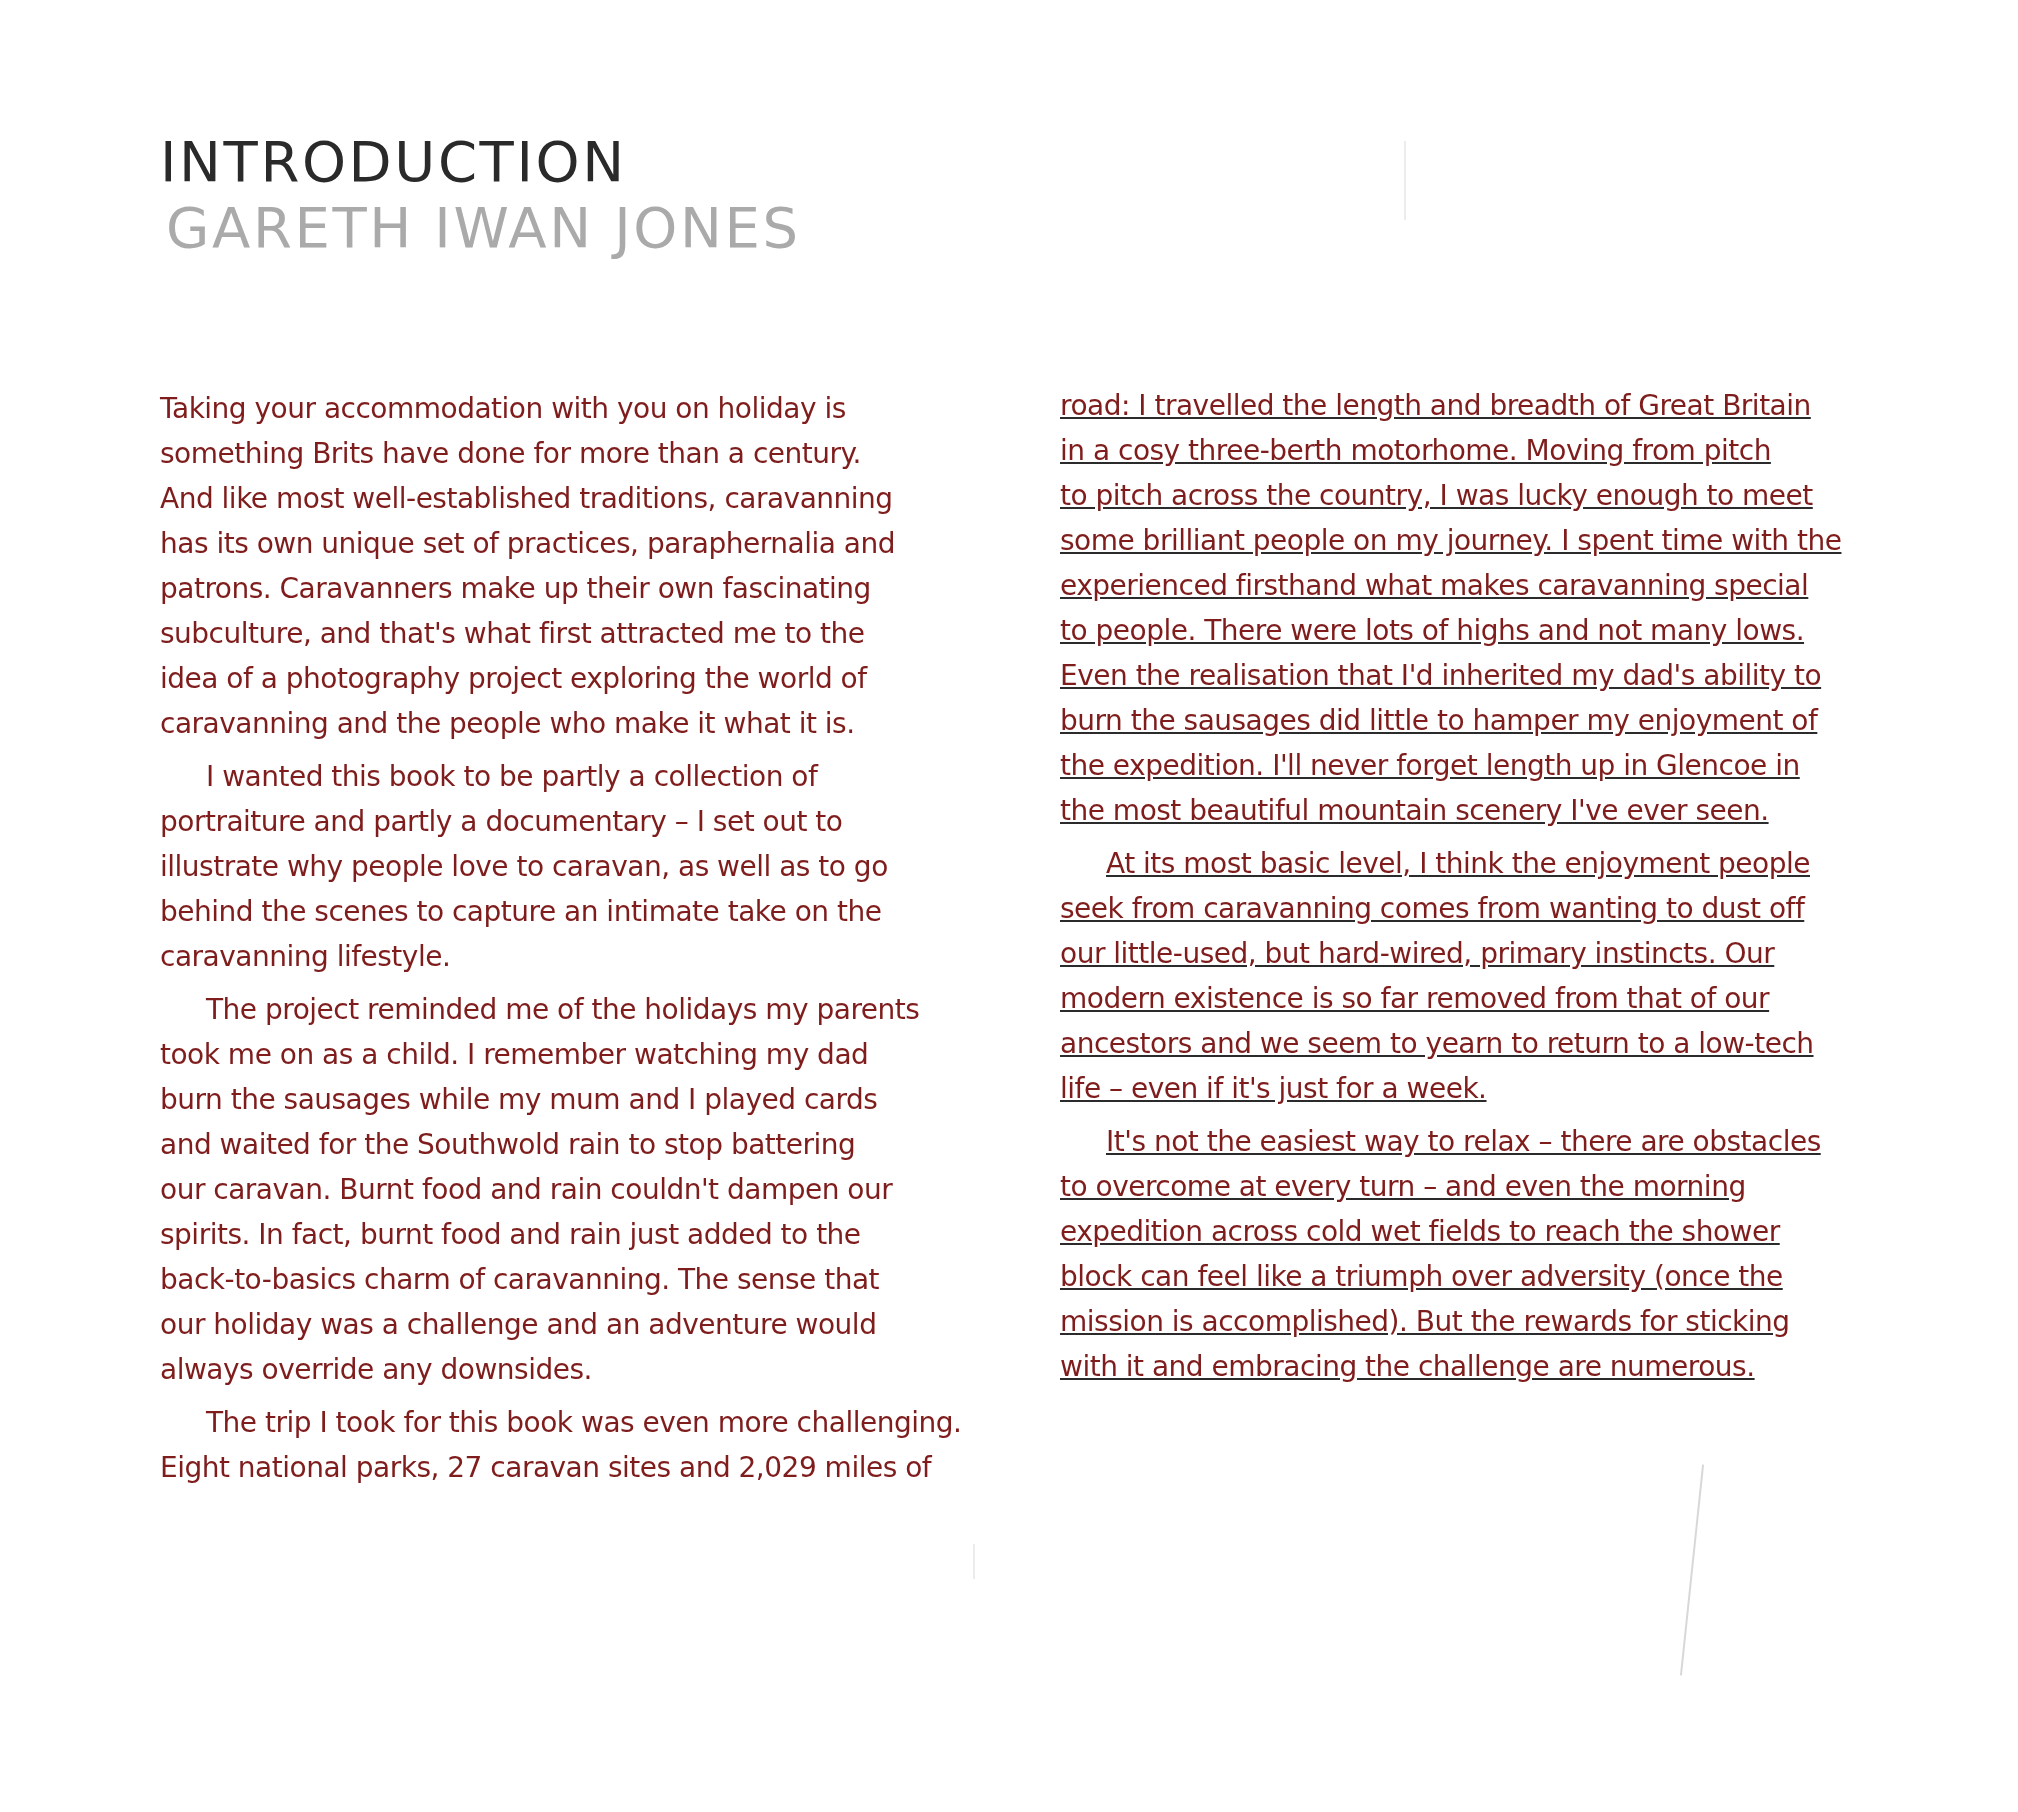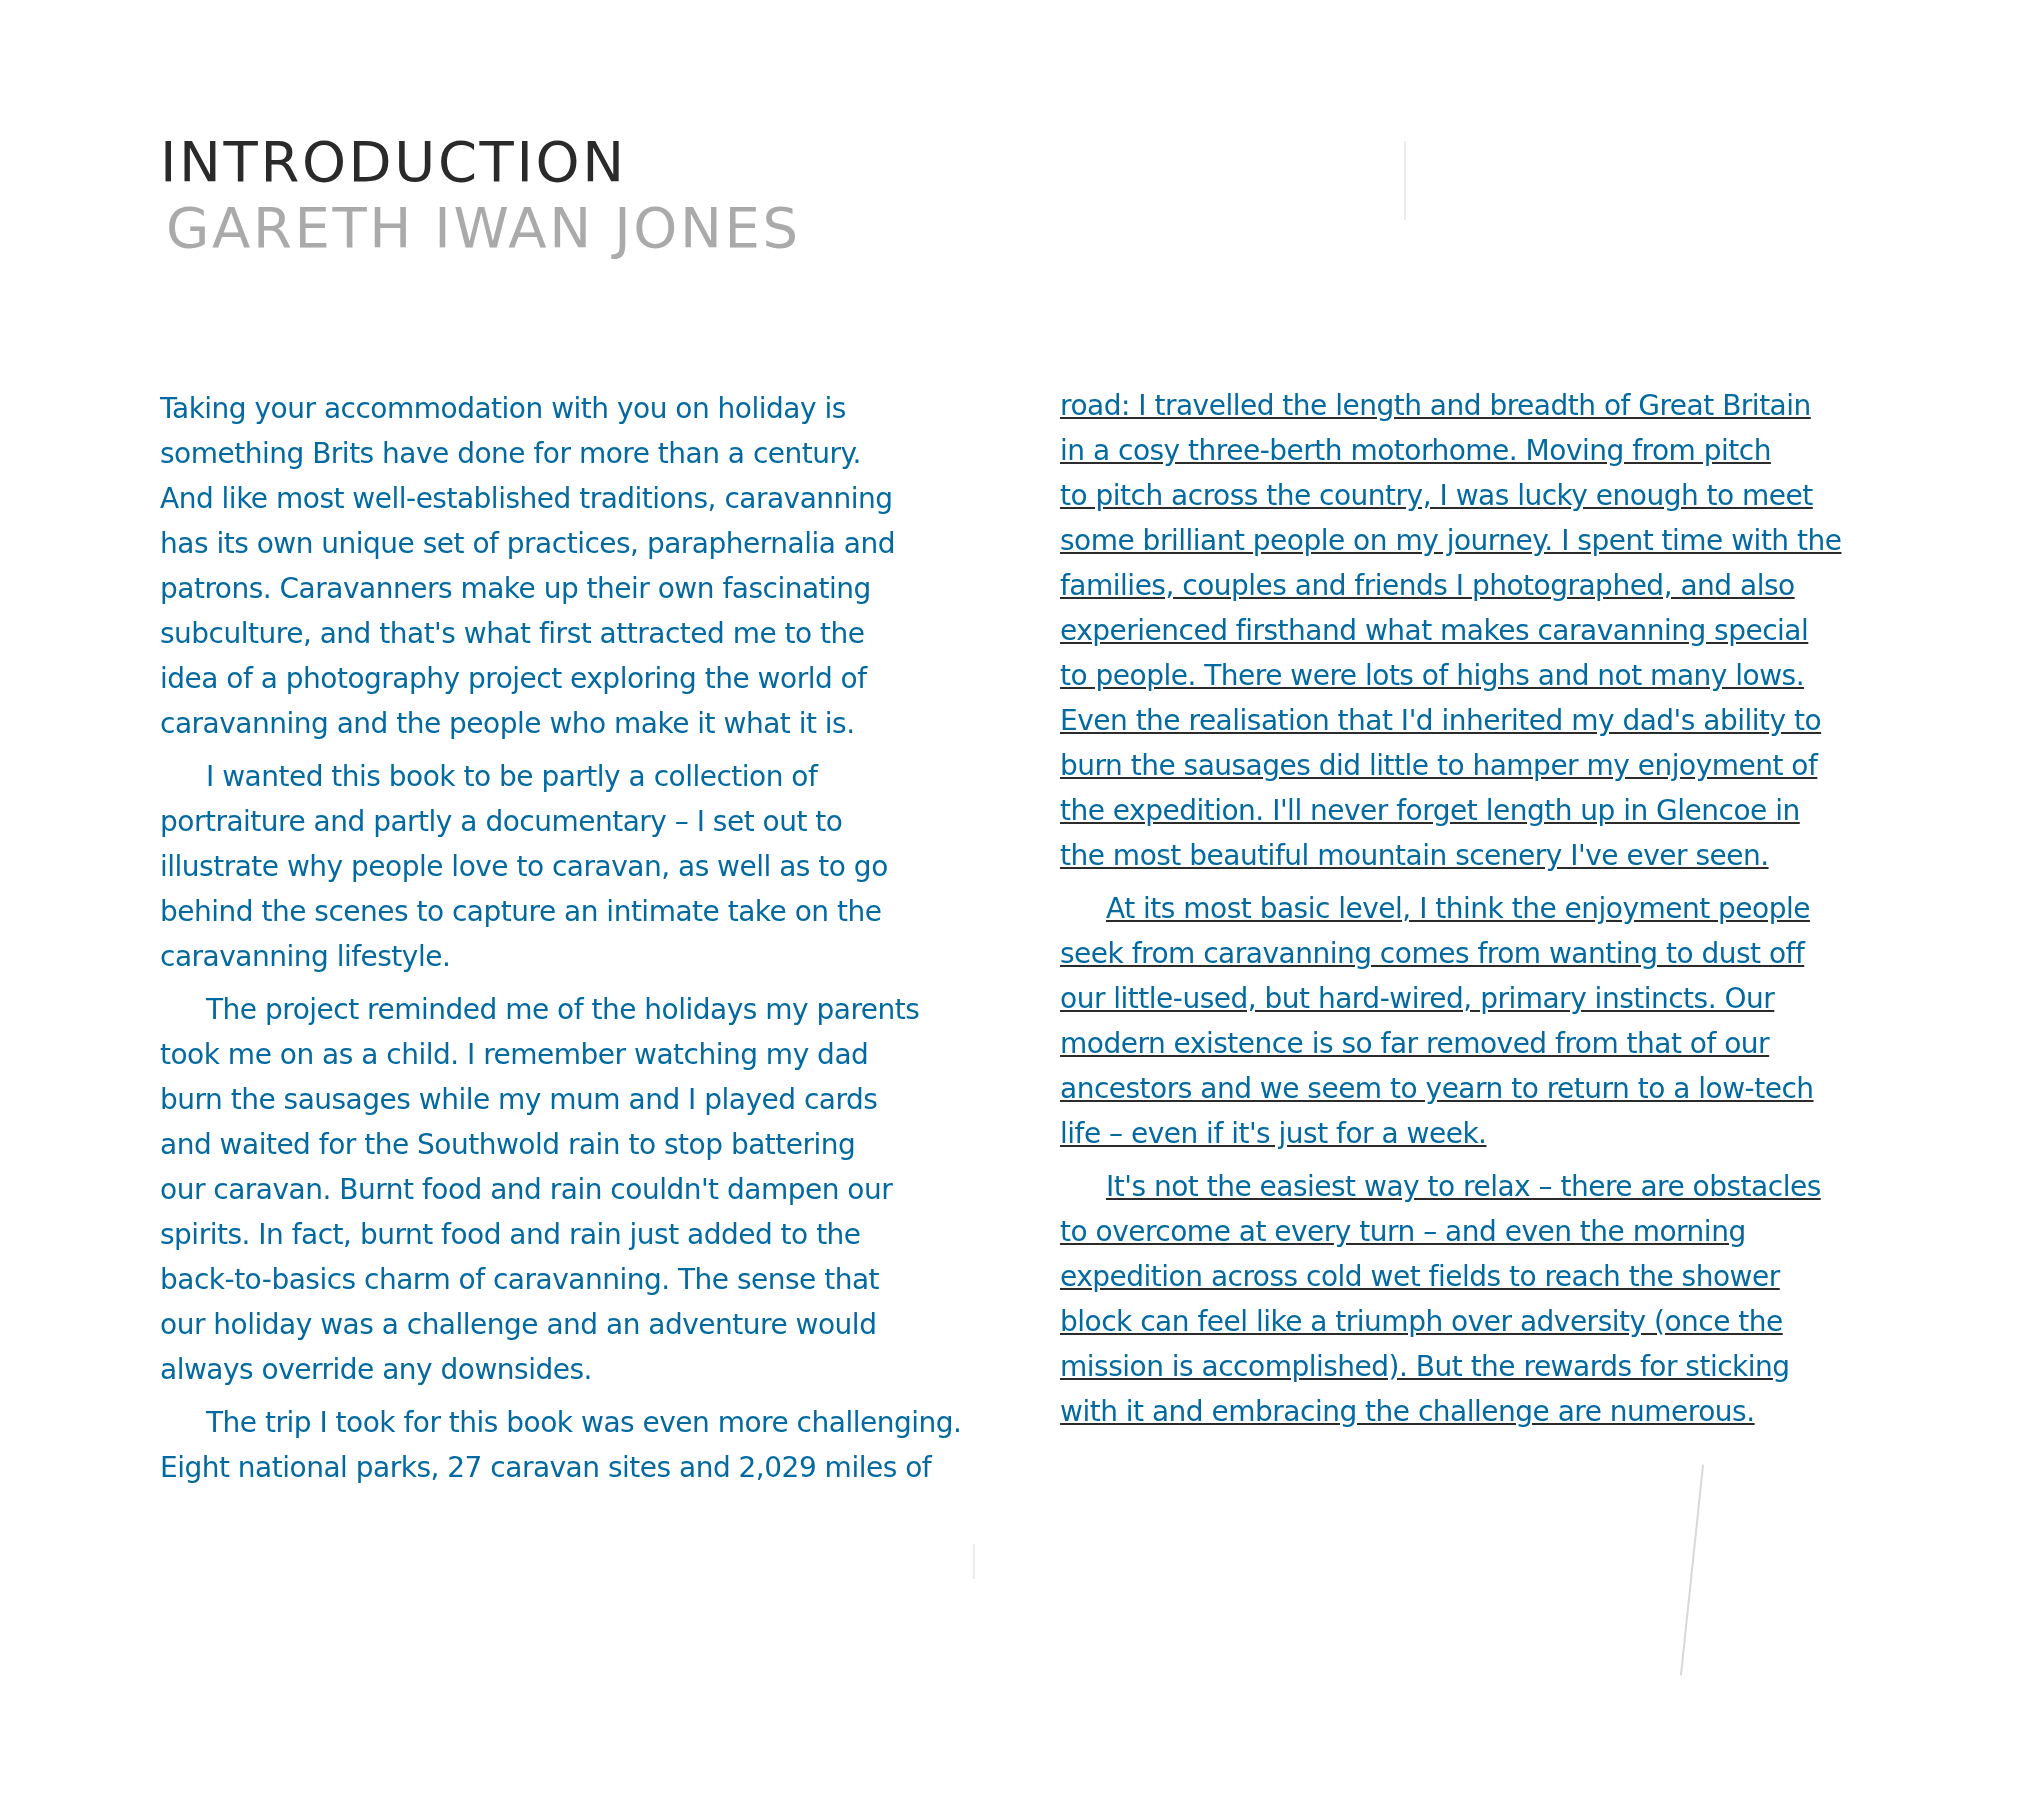--- a/index.html
+++ b/index.html
@@ -60,21 +60,21 @@
       top: 383px;
       text-decoration: underline;
     }
     .line {
       font-family: "DejaVu Sans", "Liberation Sans", sans-serif;
       font-size: 28px;
       line-height: 45px;
       height: 45px;
       white-space: nowrap;
       letter-spacing: -0.5px;
-      color: #0369a1;
+      color: #7f1d1d;
     }
     .indent {
       padding-left: 46px;
       margin-top: 8px;
     }
     .scan-mark {
       position: absolute;
       background: #e2e2e2;
       width: 1.8px;
     }
@@ -113,21 +113,20 @@
       <div class="line">our holiday was a challenge and an adventure would</div>
       <div class="line">always override any downsides.</div>
       <div class="line indent">The trip I took for this book was even more challenging.</div>
       <div class="line">Eight national parks, 27 caravan sites and 2,029 miles of</div>
     </div>
   <div class="column col-right" id="col-right">
       <div class="line">road: I travelled the length and breadth of Great Britain</div>
       <div class="line">in a cosy three-berth motorhome. Moving from pitch</div>
       <div class="line">to pitch across the country, I was lucky enough to meet</div>
       <div class="line">some brilliant people on my journey. I spent time with the</div>
-      <div class="line">families, couples and friends I photographed, and also</div>
       <div class="line">experienced firsthand what makes caravanning special</div>
       <div class="line">to people. There were lots of highs and not many lows.</div>
       <div class="line">Even the realisation that I'd inherited my dad's ability to</div>
       <div class="line">burn the sausages did little to hamper my enjoyment of</div>
       <div class="line">the expedition. I'll never forget length up in Glencoe in</div>
       <div class="line">the most beautiful mountain scenery I've ever seen.</div>
       <div class="line indent">At its most basic level, I think the enjoyment people</div>
       <div class="line">seek from caravanning comes from wanting to dust off</div>
       <div class="line">our little-used, but hard-wired, primary instincts. Our</div>
       <div class="line">modern existence is so far removed from that of our</div>

